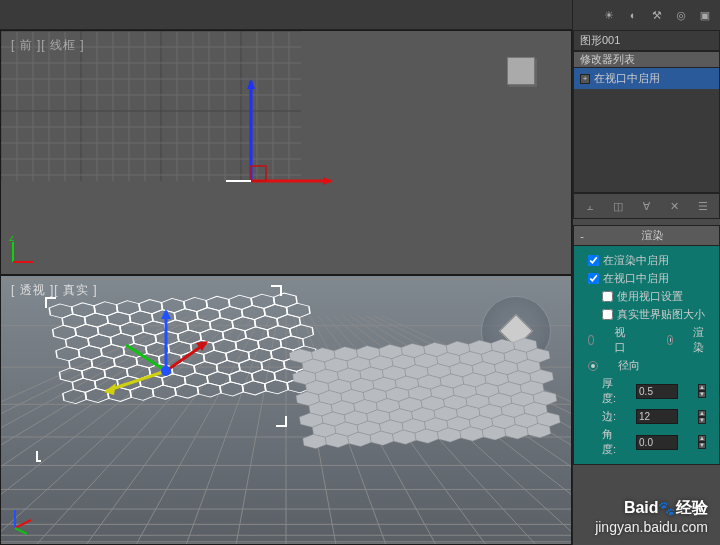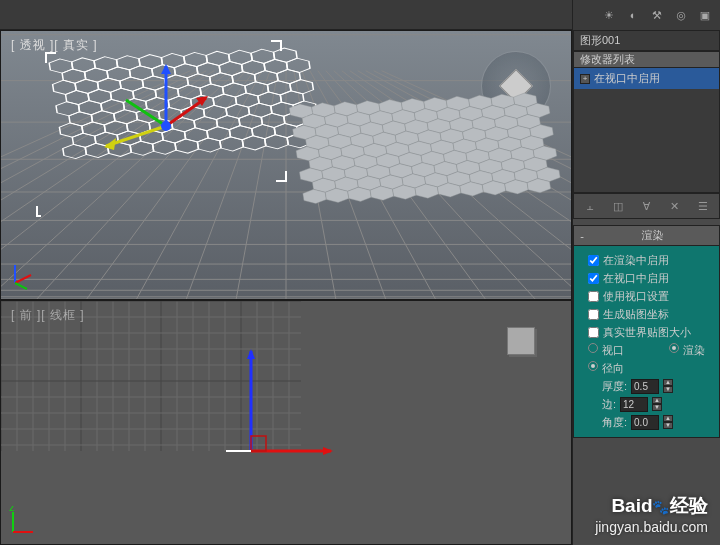--- a/index.html
+++ b/index.html
@@ -35,39 +35,121 @@
 .mod-item{background:#2a5a9a;padding:3px 6px;display:flex;align-items:center;gap:4px}
 .mod-item .plus{width:10px;height:10px;background:#555;border:1px solid #222;display:flex;align-items:center;justify-content:center;font-size:8px;line-height:1}
 .mod-btns{height:26px;display:flex;align-items:center;justify-content:space-around;background:#4a4a4a;border:1px solid #222;padding:2px}
 .mod-btns span{width:16px;height:16px;display:flex;align-items:center;justify-content:center;color:#999}
 .rollup{margin-top:6px;border:1px solid #222}
 .rollup-hdr{background:#5a5a5a;padding:2px;text-align:center;display:flex;align-items:center;border-bottom:1px solid #222}
 .rollup-hdr .dash{width:12px;text-align:center}
 .rollup-body{padding:4px 14px;background:#0f766e}
 .chk{display:flex;align-items:center;gap:4px;margin:3px 0}
 .chk input{width:11px;height:11px}
-.chk.indent{}
-.row{display:flex;gap:4px;margin:3px 0}
+.chk.indent{margin-left:14px}
+.row{display:flex;align-items:center;gap:20px;margin:3px 0}
 .row.indent{margin-left:14px}
-input[type=text].spin{width:28px;height:15px;background:#2a2a2a;border:1px solid #1a1a1a;color:#ccc;padding:0 2px;font-size:10px}
+input[type=text].spin{width:42px;height:15px;background:#2a2a2a;border:1px solid #1a1a1a;color:#ccc;padding:0 2px;font-size:10px}
 .spinbtns{display:flex;flex-direction:column;width:10px}
 .spinbtns span{height:7px;background:#555;border:1px solid #222;font-size:6px;line-height:5px;text-align:center}
 .radio{width:10px;height:10px;border-radius:50%;border:1px solid #888;display:inline-block;position:relative}
 .radio.on::after{content:"";position:absolute;inset:2px;background:#ccc;border-radius:50%}
 .watermark{position:absolute;bottom:10px;right:12px;z-index:20;text-align:right}
-.watermark .big{font-size:19px;font-weight:bold;color:#fff;text-shadow:0 0 4px rgba(0,0,0,.6)}
+.watermark .big{font-size:16px;font-weight:bold;color:#fff;text-shadow:0 0 4px rgba(0,0,0,.6)}
 .watermark .paw{font-size:14px}
 .watermark .sm{font-size:14px;color:#eee;text-shadow:0 0 3px rgba(0,0,0,.6)}
 </style>
 </head>
 <body>
 
 <div class="main">
   <div class="views">
     <div class="topbar"></div>
+
+    <div class="vp vp-top">
+      <div class="vp-label">[ 前 ][ 线框 ]</div>
+      <svg class="grid">
+        <g>
+            <line x1="0" x2="0" y1="0" y2="245" class="maj"></line>
+            <line x1="16" x2="16" y1="0" y2="245"></line>
+            <line x1="32" x2="32" y1="0" y2="245"></line>
+            <line x1="48" x2="48" y1="0" y2="245"></line>
+            <line x1="64" x2="64" y1="0" y2="245"></line>
+            <line x1="80" x2="80" y1="0" y2="245" class="maj"></line>
+            <line x1="96" x2="96" y1="0" y2="245"></line>
+            <line x1="112" x2="112" y1="0" y2="245"></line>
+            <line x1="128" x2="128" y1="0" y2="245"></line>
+            <line x1="144" x2="144" y1="0" y2="245"></line>
+            <line x1="160" x2="160" y1="0" y2="245" class="maj"></line>
+            <line x1="176" x2="176" y1="0" y2="245"></line>
+            <line x1="192" x2="192" y1="0" y2="245"></line>
+            <line x1="208" x2="208" y1="0" y2="245"></line>
+            <line x1="224" x2="224" y1="0" y2="245"></line>
+            <line x1="240" x2="240" y1="0" y2="245" class="maj"></line>
+            <line x1="256" x2="256" y1="0" y2="245"></line>
+            <line x1="272" x2="272" y1="0" y2="245"></line>
+            <line x1="288" x2="288" y1="0" y2="245"></line>
+            <line x1="304" x2="304" y1="0" y2="245"></line>
+            <line x1="320" x2="320" y1="0" y2="245" class="maj"></line>
+            <line x1="336" x2="336" y1="0" y2="245"></line>
+            <line x1="352" x2="352" y1="0" y2="245"></line>
+            <line x1="368" x2="368" y1="0" y2="245"></line>
+            <line x1="384" x2="384" y1="0" y2="245"></line>
+            <line x1="400" x2="400" y1="0" y2="245" class="maj"></line>
+            <line x1="416" x2="416" y1="0" y2="245"></line>
+            <line x1="432" x2="432" y1="0" y2="245"></line>
+            <line x1="448" x2="448" y1="0" y2="245"></line>
+            <line x1="464" x2="464" y1="0" y2="245"></line>
+            <line x1="480" x2="480" y1="0" y2="245" class="maj"></line>
+            <line x1="496" x2="496" y1="0" y2="245"></line>
+            <line x1="512" x2="512" y1="0" y2="245"></line>
+            <line x1="528" x2="528" y1="0" y2="245"></line>
+            <line x1="544" x2="544" y1="0" y2="245"></line>
+            <line x1="560" x2="560" y1="0" y2="245" class="maj"></line>
+            <line x1="576" x2="576" y1="0" y2="245"></line>
+            <line x1="592" x2="592" y1="0" y2="245"></line>
+            <line x1="608" x2="608" y1="0" y2="245"></line>
+            <line x1="624" x2="624" y1="0" y2="245"></line>
+            <line x1="640" x2="640" y1="0" y2="245" class="maj"></line>
+            <line y1="0" y2="0" x1="0" x2="640" class="maj"></line>
+            <line y1="16" y2="16" x1="0" x2="640"></line>
+            <line y1="32" y2="32" x1="0" x2="640"></line>
+            <line y1="48" y2="48" x1="0" x2="640"></line>
+            <line y1="64" y2="64" x1="0" x2="640"></line>
+            <line y1="80" y2="80" x1="0" x2="640" class="maj"></line>
+            <line y1="96" y2="96" x1="0" x2="640"></line>
+            <line y1="112" y2="112" x1="0" x2="640"></line>
+            <line y1="128" y2="128" x1="0" x2="640"></line>
+            <line y1="144" y2="144" x1="0" x2="640"></line>
+            <line y1="160" y2="160" x1="0" x2="640" class="maj"></line>
+            <line y1="176" y2="176" x1="0" x2="640"></line>
+            <line y1="192" y2="192" x1="0" x2="640"></line>
+            <line y1="208" y2="208" x1="0" x2="640"></line>
+            <line y1="224" y2="224" x1="0" x2="640"></line>
+            <line y1="240" y2="240" x1="0" x2="640" class="maj"></line>
+            <line y1="256" y2="256" x1="0" x2="640"></line>
+          </g>
+      </svg>
+      <svg class="gizmo" style="left:220px;top:40px" width="120" height="120">
+        <line x1="30" y1="110" x2="30" y2="10" class="axis-z"></line>
+        <polygon points="30,8 26,18 34,18" fill="#2030ff"></polygon>
+        <line x1="30" y1="110" x2="110" y2="110" class="axis-x"></line>
+        <polygon points="112,110 102,106 102,114" fill="#e01010"></polygon>
+        <rect x="30" y="95" width="15" height="15" fill="none" stroke="#c01010" stroke-width="1.5"></rect>
+        <line x1="5" y1="110" x2="30" y2="110" stroke="#fff" stroke-width="2"></line>
+      </svg>
+      <div class="viewcube">
+          <div class="cube"></div>
+        </div>
+      <svg class="corner-gizmo">
+        <line x1="4" y1="26" x2="4" y2="6" stroke="#10d010" stroke-width="2"></line>
+        <line x1="4" y1="26" x2="24" y2="26" stroke="#e01010" stroke-width="2"></line>
+        <text x="0" y="5" fill="#10d010" font-size="8">z</text>
+      </svg>
+    </div>
 
     <div class="vp vp-bot">
       <div class="vp-label">[ 透视 ][ 真实 ]</div>
       <svg class="grid" width="100%" height="100%" viewBox="0 0 572 270" preserveAspectRatio="none">
         <g id="pgrid">
             <line x1="-314" y1="270" x2="190" y2="40"></line>
             <line x1="-264" y1="270" x2="198" y2="40"></line>
             <line x1="-214" y1="270" x2="206" y2="40"></line>
             <line x1="-164" y1="270" x2="214" y2="40"></line>
             <line x1="-114" y1="270" x2="222" y2="40"></line>
@@ -329,102 +411,20 @@
             <path d="M275,150 h10 v-10"></path>
         </g>
       </svg>
 
       <svg class="corner-gizmo">
         <line x1="6" y1="22" x2="6" y2="4" stroke="#2050ff" stroke-width="2"></line>
         <line x1="6" y1="22" x2="22" y2="14" stroke="#e01010" stroke-width="2"></line>
         <line x1="6" y1="22" x2="18" y2="28" stroke="#10c010" stroke-width="2"></line>
       </svg>
     </div>
-
-    <div class="vp vp-top">
-      <div class="vp-label">[ 前 ][ 线框 ]</div>
-      <svg class="grid">
-        <g>
-            <line x1="0" x2="0" y1="0" y2="245" class="maj"></line>
-            <line x1="16" x2="16" y1="0" y2="245"></line>
-            <line x1="32" x2="32" y1="0" y2="245"></line>
-            <line x1="48" x2="48" y1="0" y2="245"></line>
-            <line x1="64" x2="64" y1="0" y2="245"></line>
-            <line x1="80" x2="80" y1="0" y2="245" class="maj"></line>
-            <line x1="96" x2="96" y1="0" y2="245"></line>
-            <line x1="112" x2="112" y1="0" y2="245"></line>
-            <line x1="128" x2="128" y1="0" y2="245"></line>
-            <line x1="144" x2="144" y1="0" y2="245"></line>
-            <line x1="160" x2="160" y1="0" y2="245" class="maj"></line>
-            <line x1="176" x2="176" y1="0" y2="245"></line>
-            <line x1="192" x2="192" y1="0" y2="245"></line>
-            <line x1="208" x2="208" y1="0" y2="245"></line>
-            <line x1="224" x2="224" y1="0" y2="245"></line>
-            <line x1="240" x2="240" y1="0" y2="245" class="maj"></line>
-            <line x1="256" x2="256" y1="0" y2="245"></line>
-            <line x1="272" x2="272" y1="0" y2="245"></line>
-            <line x1="288" x2="288" y1="0" y2="245"></line>
-            <line x1="304" x2="304" y1="0" y2="245"></line>
-            <line x1="320" x2="320" y1="0" y2="245" class="maj"></line>
-            <line x1="336" x2="336" y1="0" y2="245"></line>
-            <line x1="352" x2="352" y1="0" y2="245"></line>
-            <line x1="368" x2="368" y1="0" y2="245"></line>
-            <line x1="384" x2="384" y1="0" y2="245"></line>
-            <line x1="400" x2="400" y1="0" y2="245" class="maj"></line>
-            <line x1="416" x2="416" y1="0" y2="245"></line>
-            <line x1="432" x2="432" y1="0" y2="245"></line>
-            <line x1="448" x2="448" y1="0" y2="245"></line>
-            <line x1="464" x2="464" y1="0" y2="245"></line>
-            <line x1="480" x2="480" y1="0" y2="245" class="maj"></line>
-            <line x1="496" x2="496" y1="0" y2="245"></line>
-            <line x1="512" x2="512" y1="0" y2="245"></line>
-            <line x1="528" x2="528" y1="0" y2="245"></line>
-            <line x1="544" x2="544" y1="0" y2="245"></line>
-            <line x1="560" x2="560" y1="0" y2="245" class="maj"></line>
-            <line x1="576" x2="576" y1="0" y2="245"></line>
-            <line x1="592" x2="592" y1="0" y2="245"></line>
-            <line x1="608" x2="608" y1="0" y2="245"></line>
-            <line x1="624" x2="624" y1="0" y2="245"></line>
-            <line x1="640" x2="640" y1="0" y2="245" class="maj"></line>
-            <line y1="0" y2="0" x1="0" x2="640" class="maj"></line>
-            <line y1="16" y2="16" x1="0" x2="640"></line>
-            <line y1="32" y2="32" x1="0" x2="640"></line>
-            <line y1="48" y2="48" x1="0" x2="640"></line>
-            <line y1="64" y2="64" x1="0" x2="640"></line>
-            <line y1="80" y2="80" x1="0" x2="640" class="maj"></line>
-            <line y1="96" y2="96" x1="0" x2="640"></line>
-            <line y1="112" y2="112" x1="0" x2="640"></line>
-            <line y1="128" y2="128" x1="0" x2="640"></line>
-            <line y1="144" y2="144" x1="0" x2="640"></line>
-            <line y1="160" y2="160" x1="0" x2="640" class="maj"></line>
-            <line y1="176" y2="176" x1="0" x2="640"></line>
-            <line y1="192" y2="192" x1="0" x2="640"></line>
-            <line y1="208" y2="208" x1="0" x2="640"></line>
-            <line y1="224" y2="224" x1="0" x2="640"></line>
-            <line y1="240" y2="240" x1="0" x2="640" class="maj"></line>
-            <line y1="256" y2="256" x1="0" x2="640"></line>
-          </g>
-      </svg>
-      <svg class="gizmo" style="left:220px;top:40px" width="120" height="120">
-        <line x1="30" y1="110" x2="30" y2="10" class="axis-z"></line>
-        <polygon points="30,8 26,18 34,18" fill="#2030ff"></polygon>
-        <line x1="30" y1="110" x2="110" y2="110" class="axis-x"></line>
-        <polygon points="112,110 102,106 102,114" fill="#e01010"></polygon>
-        <rect x="30" y="95" width="15" height="15" fill="none" stroke="#c01010" stroke-width="1.5"></rect>
-        <line x1="5" y1="110" x2="30" y2="110" stroke="#fff" stroke-width="2"></line>
-      </svg>
-      <div class="viewcube">
-          <div class="cube"></div>
-        </div>
-      <svg class="corner-gizmo">
-        <line x1="4" y1="26" x2="4" y2="6" stroke="#10d010" stroke-width="2"></line>
-        <line x1="4" y1="26" x2="24" y2="26" stroke="#e01010" stroke-width="2"></line>
-        <text x="0" y="5" fill="#10d010" font-size="8">z</text>
-      </svg>
-    </div>
   </div>
 
   <div class="panel">
     <div class="tool-icons">
       <span>☀</span>
       <span>◐</span>
       <span>⚒</span>
       <span>◎</span>
       <span>▣</span>
     </div>
@@ -454,24 +454,20 @@
             <input type="checkbox" checked="" style="">
             <span>在渲染中启用</span>
           </label>
         <label class="chk">
             <input type="checkbox" checked="" style="">
             <span>在视口中启用</span>
           </label>
         <label class="chk indent">
             <input type="checkbox" style="">
             <span>使用视口设置</span>
-          </label>
-        <label class="chk">
-            <input type="checkbox" style="">
-            <span>生成贴图坐标</span>
           </label>
         <label class="chk indent">
             <input type="checkbox" style="">
             <span>真实世界贴图大小</span>
           </label>
         <div class="row">
           <span class="radio"></span>
             <span>视口</span>
           <span style="flex:1"></span>
           <span class="radio on"></span>

